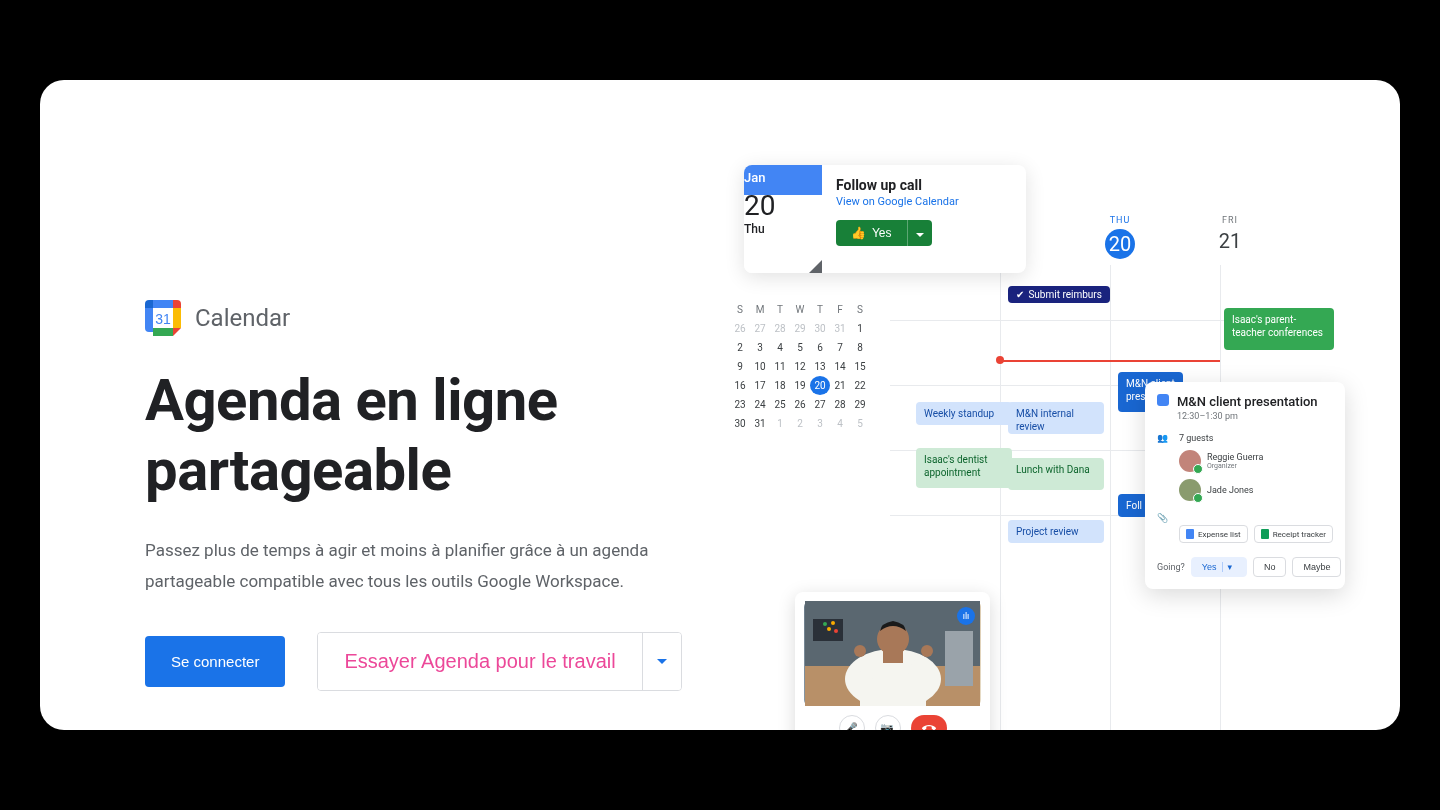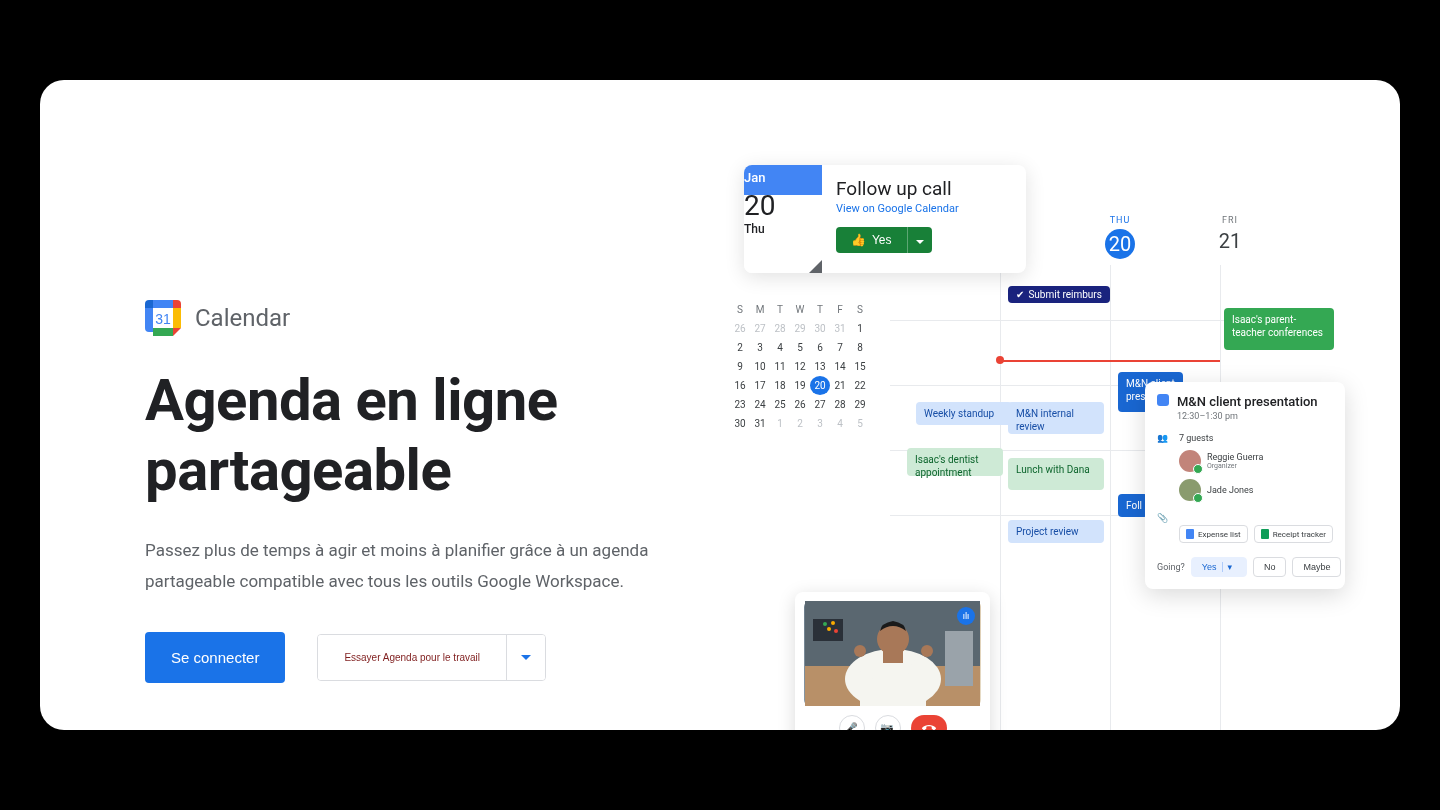--- a/index.html
+++ b/index.html
@@ -7,33 +7,33 @@
 .card{width:1360px;height:650px;background:#fff;border-radius:24px;position:relative;overflow:hidden}
 .left{position:absolute;left:105px;top:220px;width:560px}
 .logo{display:flex;align-items:center;gap:14px;margin-bottom:30px}
 .logo-svg{width:36px;height:36px}
 .logo-text{font-size:24px;color:#5f6368;font-weight:400}
 .hero-title{font-size:58px;line-height:1.2;font-weight:700;color:#202124;margin-bottom:30px;letter-spacing:-0.5px}
 .hero-sub{font-size:17px;line-height:1.8;color:#5f6368;margin-bottom:36px;max-width:540px}
 .btns{display:flex;gap:32px;align-items:center}
 .btn-primary{background:#1a73e8;color:#fff;border:none;border-radius:4px;padding:17px 26px;font-size:15px;font-weight:500;cursor:pointer}
 .btn-split{display:flex;border:1px solid #dadce0;border-radius:4px;overflow:hidden}
-.btn-split-main{background:#fff;color:#7f1d1d;border:none;padding:17px 26px;font-size:10px;font-weight:500;cursor:pointer}
+.btn-split-main{background:#fff;color:#ec4899;border:none;padding:17px 26px;font-size:20px;font-weight:500;cursor:pointer}
 .btn-split-drop{background:#fff;color:#1a73e8;border:none;border-left:1px solid #dadce0;padding:0 14px;cursor:pointer;display:flex;align-items:center}
 .right{position:absolute;right:0;top:80px;width:700px;height:570px}
 
 
 .pop1{position:absolute;left:44px;top:5px;width:282px;height:108px;background:#fff;border-radius:8px;box-shadow:0 4px 20px rgba(0,0,0,0.12);display:flex}
 .pop1-date{width:78px;background:linear-gradient(#4285f4 28%,#fff 28%);border-top-left-radius:8px;border-bottom-left-radius:8px;text-align:left;position:relative}
 .pop1-month{color:#fff;font-size:13px;font-weight:500;padding-top:5px}
 .pop1-day{font-size:28px;font-weight:400;color:#202124;margin-top:4px}
 .pop1-dow{font-size:12px;font-weight:500;color:#202124}
 .pop1-corner{position:absolute;bottom:0;right:0;width:0;height:0;border-style:solid;border-width:0 0 13px 13px;border-color:transparent transparent #5f6368 transparent}
 .pop1-body{flex:1;padding:12px 14px}
-.pop1-title{font-size:19px;font-weight:400;color:#202124}
+.pop1-title{font-size:14px;font-weight:700;color:#202124}
 .pop1-link{font-size:11px;color:#1a73e8;margin-top:2px}
 .pop1-btns{display:flex;margin-top:12px}
 .pop1-yes{background:#188038;color:#fff;border:none;border-radius:4px 0 0 4px;padding:6px 15px;font-size:12px;font-weight:500;display:flex;align-items:center;gap:6px}
 .pop1-yes-drop{background:#188038;color:#fff;border:none;border-left:1px solid rgba(255,255,255,0.3);border-radius:0 4px 4px 0;padding:0 8px}
 
 
 .week{position:absolute;left:290px;top:55px;display:flex;gap:70px;font-size:10px;color:#70757a}
 .week-col{text-align:center;width:40px}
 .week-day{font-size:9px;letter-spacing:1px}
 .week-num{font-size:20px;color:#3c4043;margin-top:4px}
@@ -224,21 +224,21 @@
     <div class="ev-chip" style="left:308px;top:126px">
       <span>✔</span>
         <span>Submit reimburs</span>
     </div>
     <div class="ev ev-teal" style="left:524px;top:148px;width:110px;height:42px"><span>Isaac's parent-teacher conferences</span></div>
     <div class="red-line" style="left:300px;top:200px;width:220px"></div>
     <div class="red-dot" style="left:296px;top:196px"></div>
     <div class="ev ev-darkblue" style="left:418px;top:212px;width:65px;height:40px;overflow:hidden"><span>M&amp;N client presentation</span></div>
     <div class="ev ev-blue" style="left:216px;top:242px;width:96px"><span>Weekly standup</span></div>
     <div class="ev ev-blue" style="left:308px;top:242px;width:96px;height:32px"><span>M&amp;N internal review</span></div>
-    <div class="ev ev-green" style="left:207px;top:288px;width:96px;height:28px"><span>Isaac's dentist appointment</span></div>
+    <div class="ev ev-green" style="left:216px;top:288px;width:96px;height:40px"><span>Isaac's dentist appointment</span></div>
     <div class="ev ev-green" style="left:308px;top:298px;width:96px;height:32px"><span>Lunch with Dana</span></div>
     <div class="ev ev-darkblue" style="left:418px;top:334px;width:30px"><span>Foll</span></div>
     <div class="ev ev-blue" style="left:308px;top:360px;width:96px"><span>Project review</span></div>
 
     <div class="pop1">
       <div class="pop1-date">
         <div class="pop1-month">Jan</div>
         <div class="pop1-day">20</div>
         <div class="pop1-dow">Thu</div>
         <div class="pop1-corner"></div>

